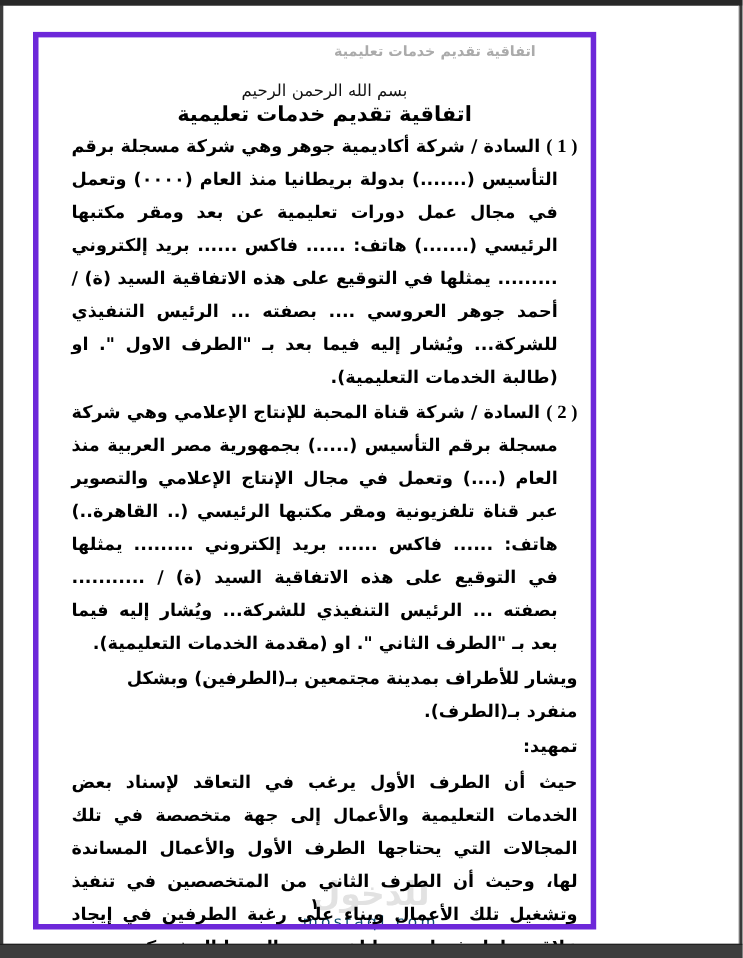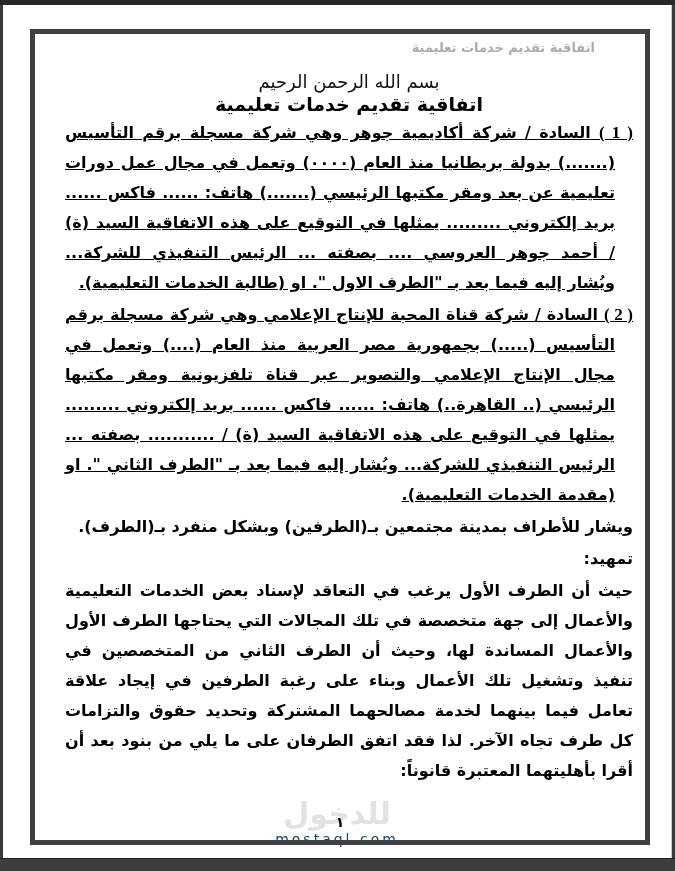--- a/index.html
+++ b/index.html
@@ -28,43 +28,43 @@
     text-align:center; z-index:1; direction:ltr;
   }
   .wm-logo {
     font-size:30px; font-weight:bold; color:#e2e2e2; line-height:34px;
     direction:rtl;
   }
   .wm-domain {
     font-size:14px; color:#0c4a6e; letter-spacing:3px; line-height:16px;
   }
   .frame {
-    position:absolute; left:27px; top:24px; width:620px; height:816px;
-    border:5px solid #404040; z-index:2;
+    position:absolute; left:27px; top:24px; width:512px; height:816px;
+    border:5px solid #6d28d9; z-index:2;
   }
   .running-header {
     position:absolute; top:6px; right:50px;
     color:#ababab; font-weight:bold; font-size:13px; line-height:16px;
   }
   .content {
     position:absolute; inset:0;
     padding:40px 12px 0 30px;
     direction:rtl; color:#000;
     font-weight:bold; font-size:16px; line-height:30px;
   }
   .basmala {
-    text-align:center; font-weight:400; font-size:18px; line-height:16px;
+    text-align:center; font-weight:400; font-size:15px; line-height:16px;
     color:#111;
   }
   .title {
     text-align:center; font-size:19px; line-height:24px; margin:2px 0;
   }
   .para { margin:2px 0; }
   .justify { text-align:justify; }
-  .hang  { padding-right:18px; text-indent:-18px;text-decoration:underline; }
+  .hang  { padding-right:18px; text-indent:-18px; }
   .pnum {
     font-family:"Liberation Serif","DejaVu Serif",serif;
     font-size:17px; font-weight:bold;
   }
   .heading { font-size:16px; line-height:30px; margin:2px 0; }
   .u {
     text-underline-offset:4px;
     text-decoration-thickness:1.5px;
   }
   .page-number {

